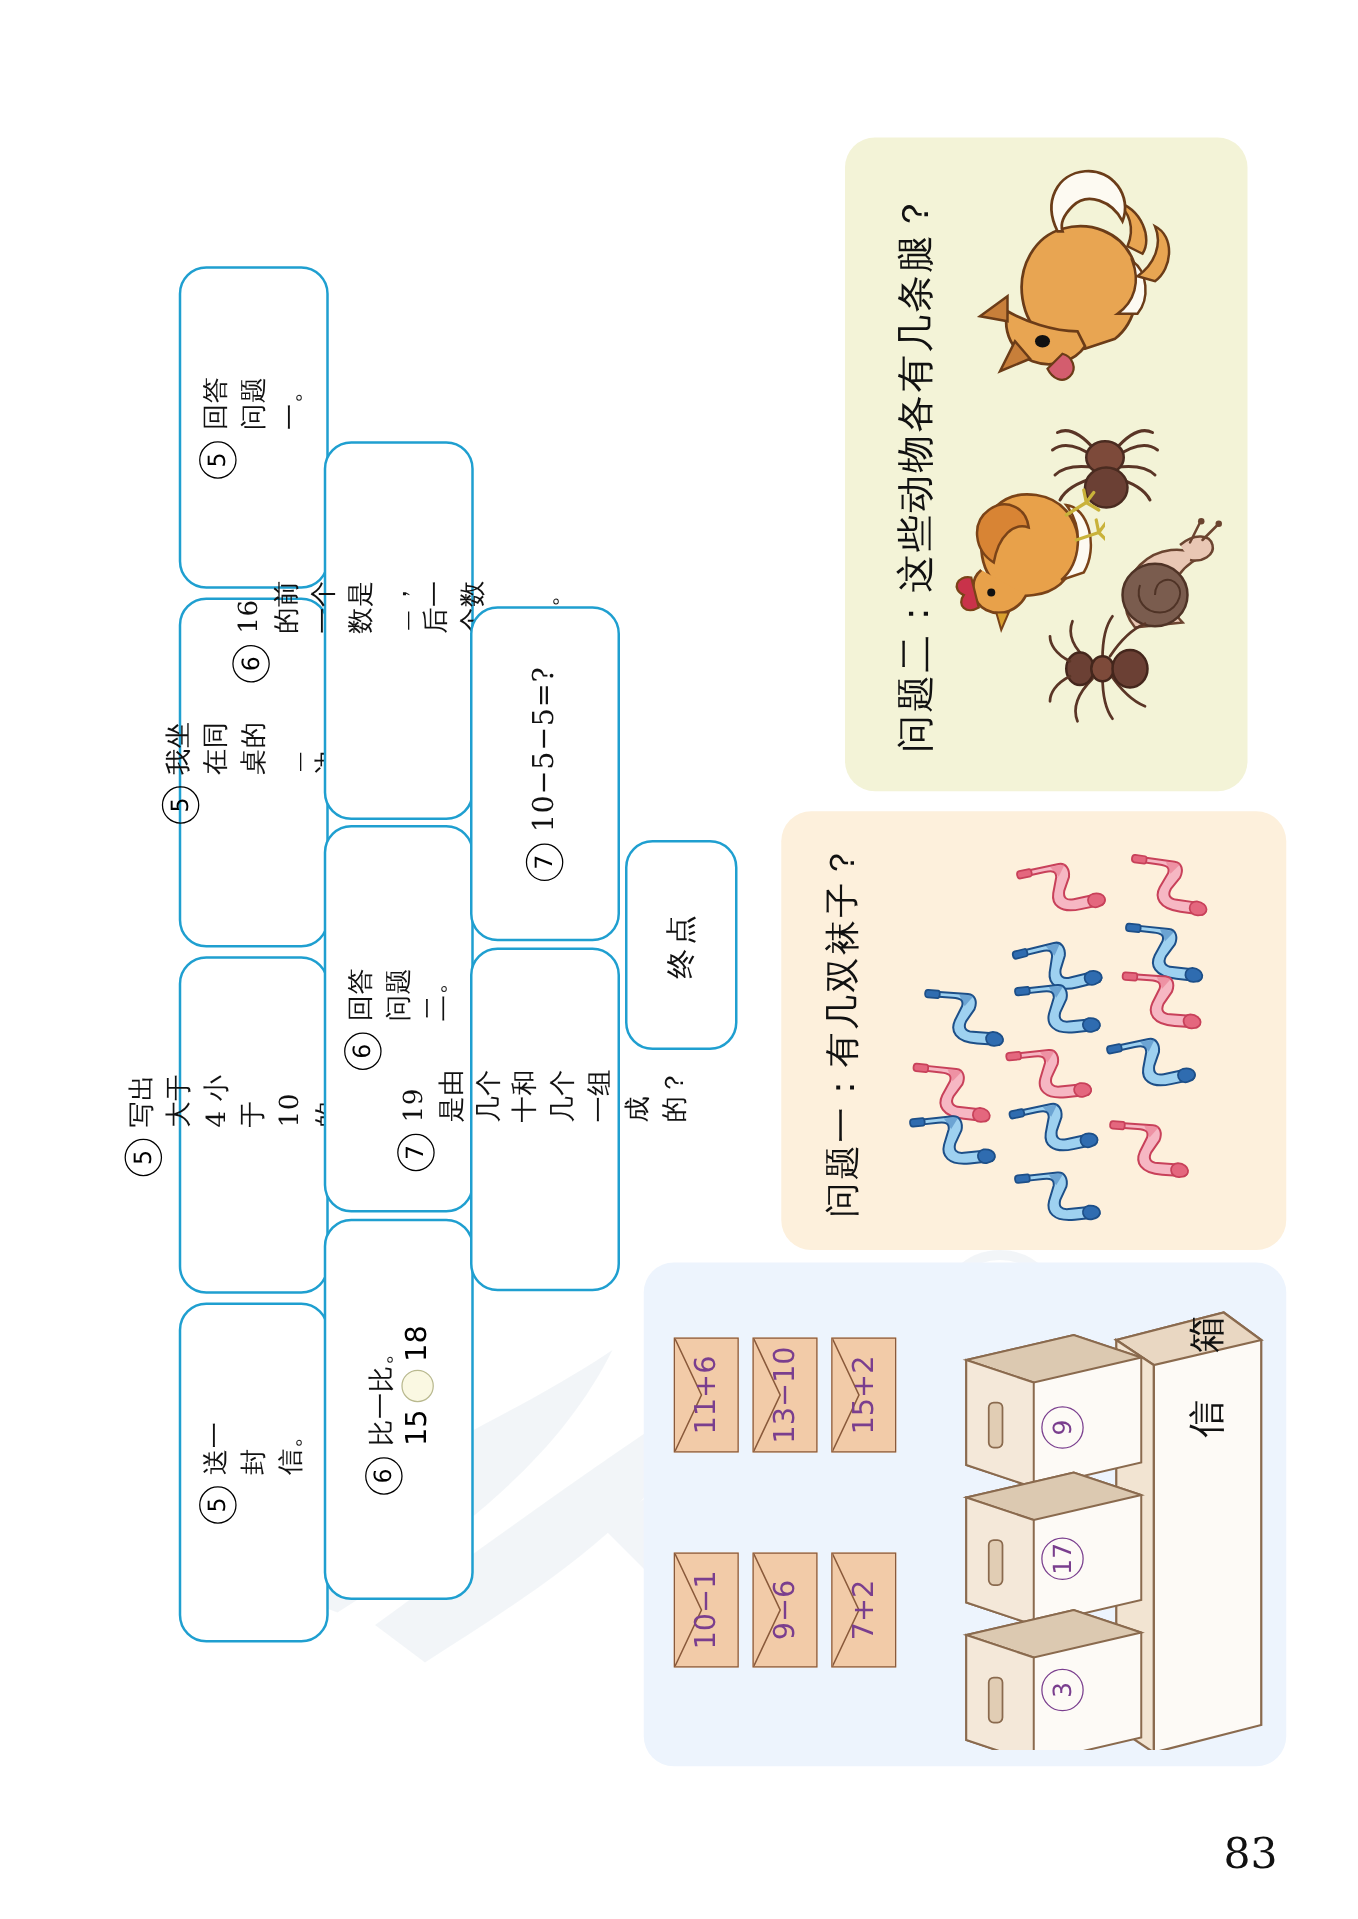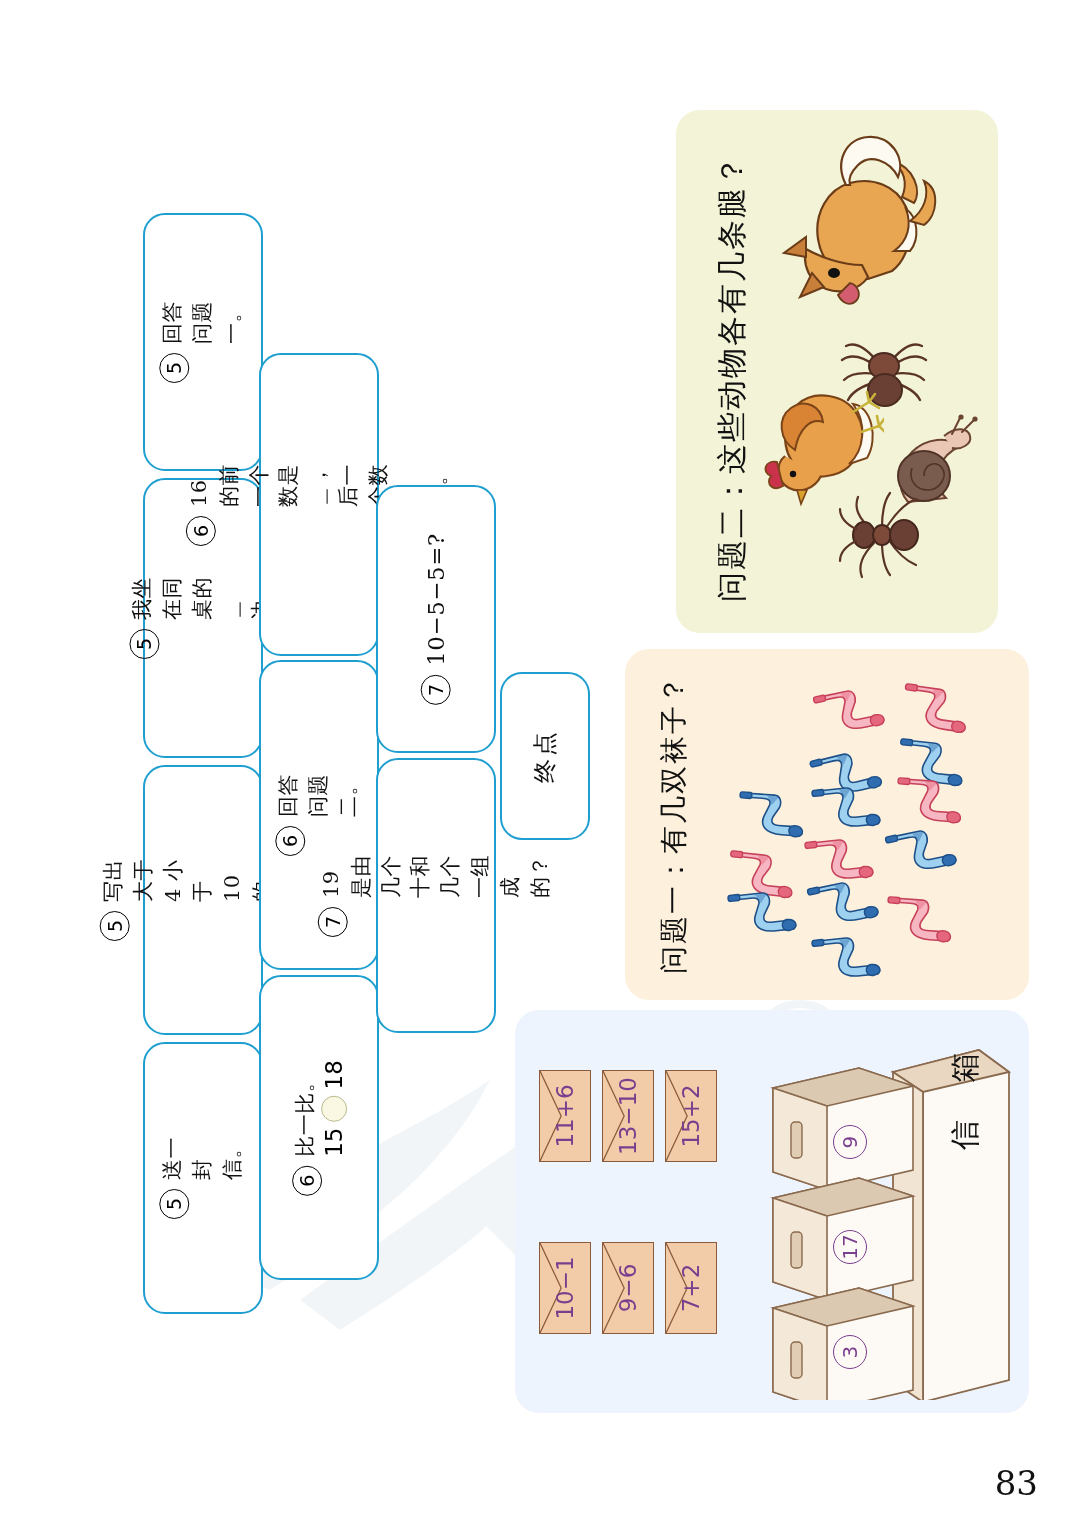--- a/index.html
+++ b/index.html
@@ -168,21 +168,21 @@
     color: #7a3e8e;
     font-family: "DejaVu Sans", "Liberation Sans", sans-serif;
     font-size: 20px;
     display: flex; align-items: center; justify-content: center;
     transform: rotate(-90deg);
   }
 
   
   #page-number {
     position: absolute;
-    right: 48px; bottom: 32px;
+    right: 64px; bottom: 32px;
     font-family: "DejaVu Serif", "Liberation Serif", serif;
     font-size: 34px;
     color: #111;
     text-align: center;
   }
 </style>
 </head>
 <body>
 
 <div id="page">

